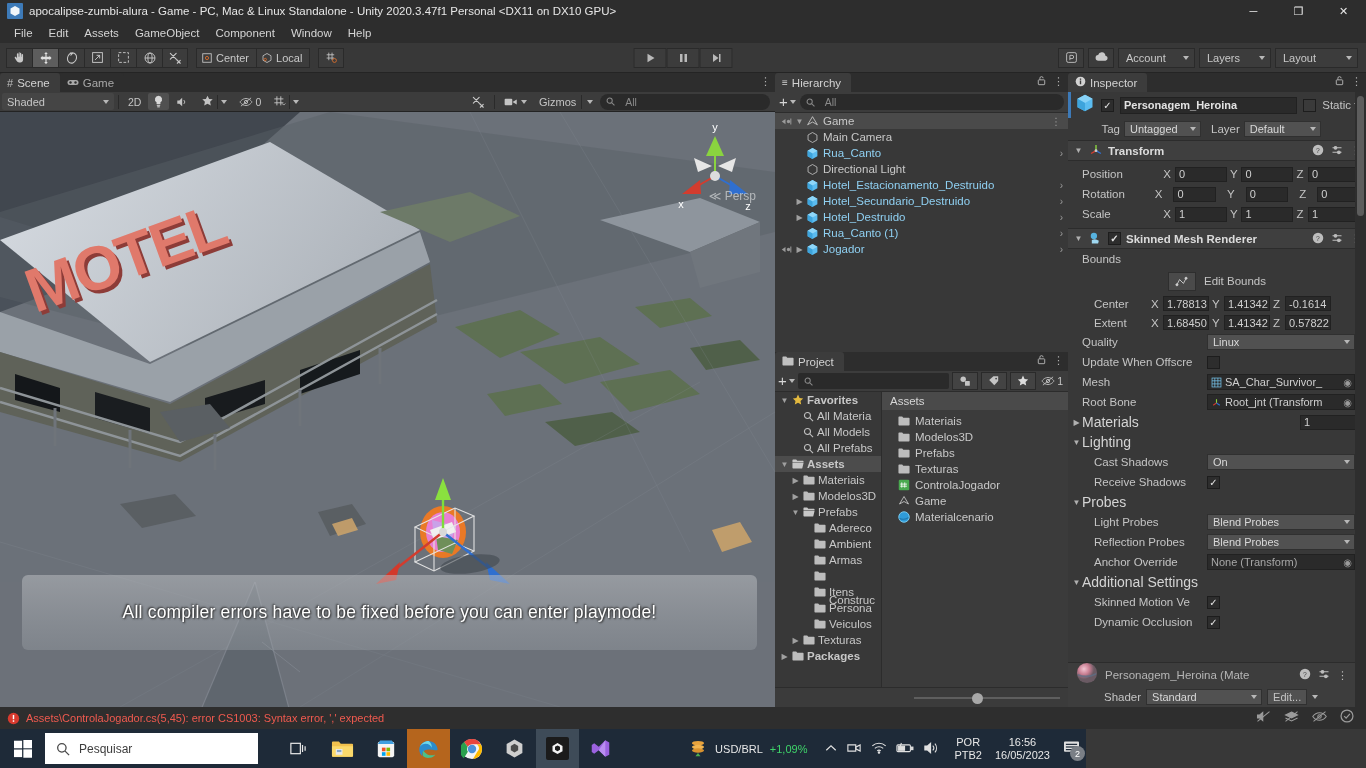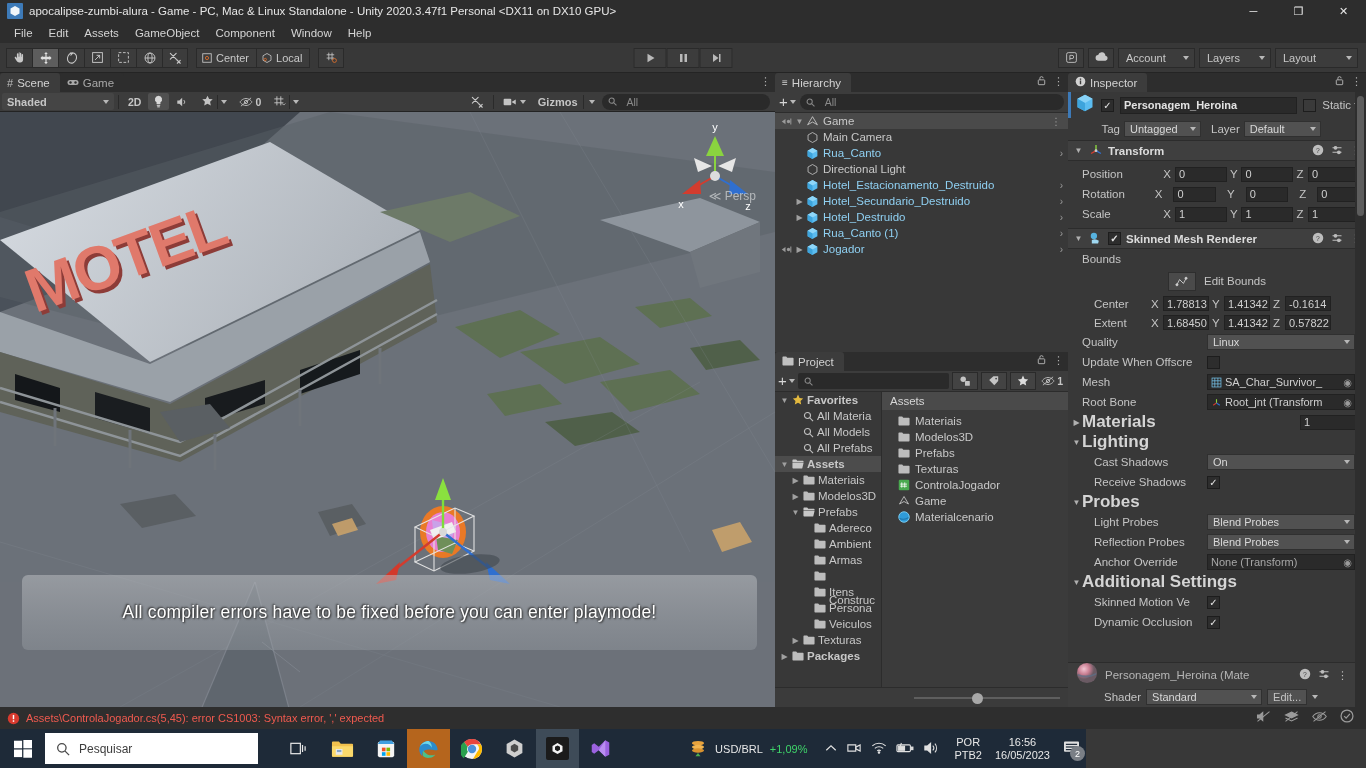--- a/index.html
+++ b/index.html
@@ -71,21 +71,21 @@
   }
   .ptab.inactive { background: #2d2d2d; color: #a8a8a8; }
   .ptabright { position: absolute; right: 4px; top: 2px; display: flex; gap: 7px; align-items: center; color: #b0b0b0; font-size: 11px; }
 
   
   .sceneview { position: absolute; left: 0; top: 73px; width: 775px; height: 634px; background: #393939; }
   .scene-toolbar {
     height: 20px; background: #3c3c3c; border-bottom: 1px solid #232323;
     display: flex; align-items: center; padding: 0 2px; gap: 2px;
   }
-  .sbtn { height: 17px; display: flex; align-items: center; gap: 3px; padding: 0 5px; font-size: 11px; color: #c6c6c6; font-weight: bold; }
+  .sbtn { height: 17px; display: flex; align-items: center; gap: 3px; padding: 0 5px; font-size: 11px; color: #c6c6c6; }
   .sbtn.on { background: #505050; border-radius: 2px; }
   .sep { width: 1px; height: 14px; background: #2a2a2a; margin: 0 2px; }
   .scene-canvas { position: relative; width: 775px; height: 595px; overflow: hidden; }
 
   
   .hierarchy { position: absolute; left: 775px; top: 73px; width: 293px; height: 278px; background: #383838; }
   .hsearchrow { height: 21px; background: #3c3c3c; display: flex; align-items: center; padding: 0 4px; gap: 4px; border-bottom: 1px solid #2c2c2c; }
   .srchbox { flex: 1; height: 16px; background: #2a2a2a; border-radius: 8px; display: flex; align-items: center; padding: 0 6px; gap: 10px; font-size: 10.5px; color: #8a8a8a; }
   .htree { height: 236px; overflow: hidden; background: #383838; }
   .hrow { height: 16px; display: flex; align-items: center; font-size: 11.5px; color: #c8c8c8; padding-left: 4px; position: relative; }
@@ -108,21 +108,21 @@
   
   .inspector { position: absolute; left: 1068px; top: 73px; width: 298px; height: 634px; background: #383838; overflow: hidden; }
   .insp-body { width: 298px; height: 615px; position: relative; }
   .irow { display: flex; align-items: center; height: 19px; font-size: 11.5px; color: #c4c4c4; }
   .ifield { background: #2a2a2a; border: 1px solid #212121; height: 15px; font-size: 11px; color: #d0d0d0; display: flex; align-items: center; padding: 0 3px; overflow: hidden; white-space: nowrap; }
   .idrop { background: #515151; border: 1px solid #303030; height: 16px; font-size: 11px; color: #d8d8d8; display: flex; align-items: center; justify-content: space-between; padding: 0 4px 0 5px; }
   .iobj { background: #2a2a2a; border: 1px solid #212121; height: 16px; font-size: 11px; color: #cfcfcf; display: flex; align-items: center; gap: 3px; padding: 0 2px 0 3px; overflow: hidden; white-space: nowrap; }
   .compheader { height: 21px; background: #3f3f3f; display: flex; align-items: center; gap: 5px; padding: 0 5px; border-top: 1px solid #2c2c2c; border-bottom: 1px solid #2c2c2c; font-size: 11.5px; font-weight: bold; color: #dcdcdc; }
   .chk { width: 13px; height: 13px; background: #2d2d2d; border: 1px solid #1d1d1d; display: flex; align-items: center; justify-content: center; font-size: 10px; color: #e4e4e4; }
   .foldout { font-size: 8px; color: #b0b0b0; width: 11px; text-align: center; }
-  .sectlbl { font-size: 17px; font-weight: bold; color: #d4d4d4; }
+  .sectlbl { font-size: 14px; font-weight: normal; color: #d4d4d4; }
 
   
   .statusbar { position: absolute; left: 0; top: 707px; width: 1366px; height: 22px; background: #2e2e2e; display: flex; align-items: center; }
   .errtext { font-size: 11px; color: #f05a4f; }
 
   
   .taskbar { position: absolute; left: 0; top: 729px; width: 1086px; height: 39px; background: #1e2a38; display: flex; align-items: center; }
   .tsk-search { width: 213px; height: 31px; background: #ffffff; display: flex; align-items: center; gap: 9px; padding-left: 11px; font-size: 12px; color: #3c3c3c; margin-left: 45px; }
   .tsk-icon { width: 43px; height: 39px; display: flex; align-items: center; justify-content: center; position: relative; }
   .tray { position: absolute; right: 0; height: 39px; display: flex; align-items: center; gap: 9px; padding-right: 4px; font-size: 11px; color: #e8e8e8; }

